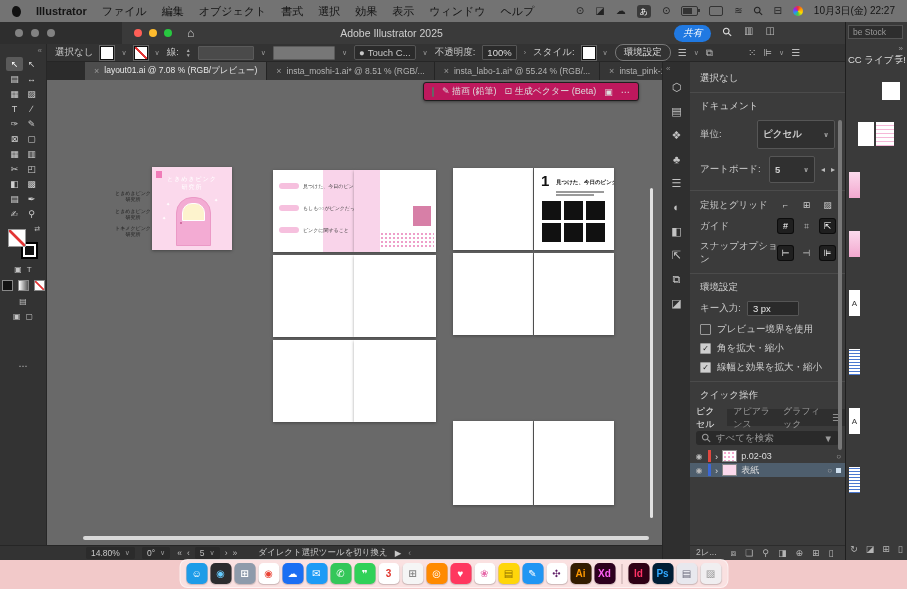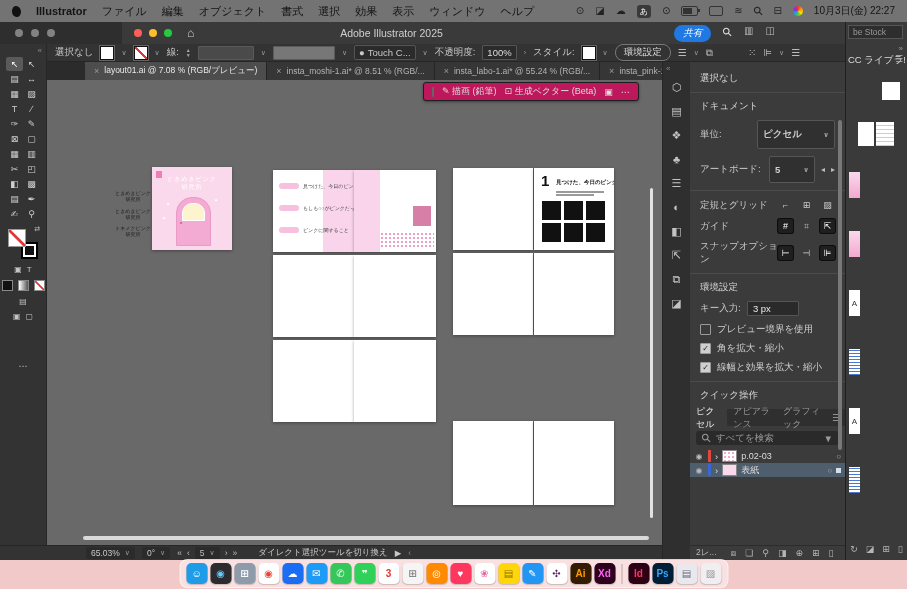--- a/index.html
+++ b/index.html
@@ -564,21 +564,21 @@
         <span class="lbic">⚲</span>
         <span class="lbic">◨</span>
         <span class="lbic">⊕</span>
         <span class="lbic">⊞</span>
         <span class="lbic">▯</span>
       </span>
   </div>
 
   <div class="abs" id="statusbar">
     <span class="sbox">
-      <span>65.03%</span>
+      <span>14.80%</span>
         <span class="dd">∨</span>
       </span>
     <span class="sbox">
       <span>0°</span>
         <span class="dd">∨</span>
       </span>
     <span class="snav">
       <span>«</span>
       <span>‹</span>
       <span class="sbox">

